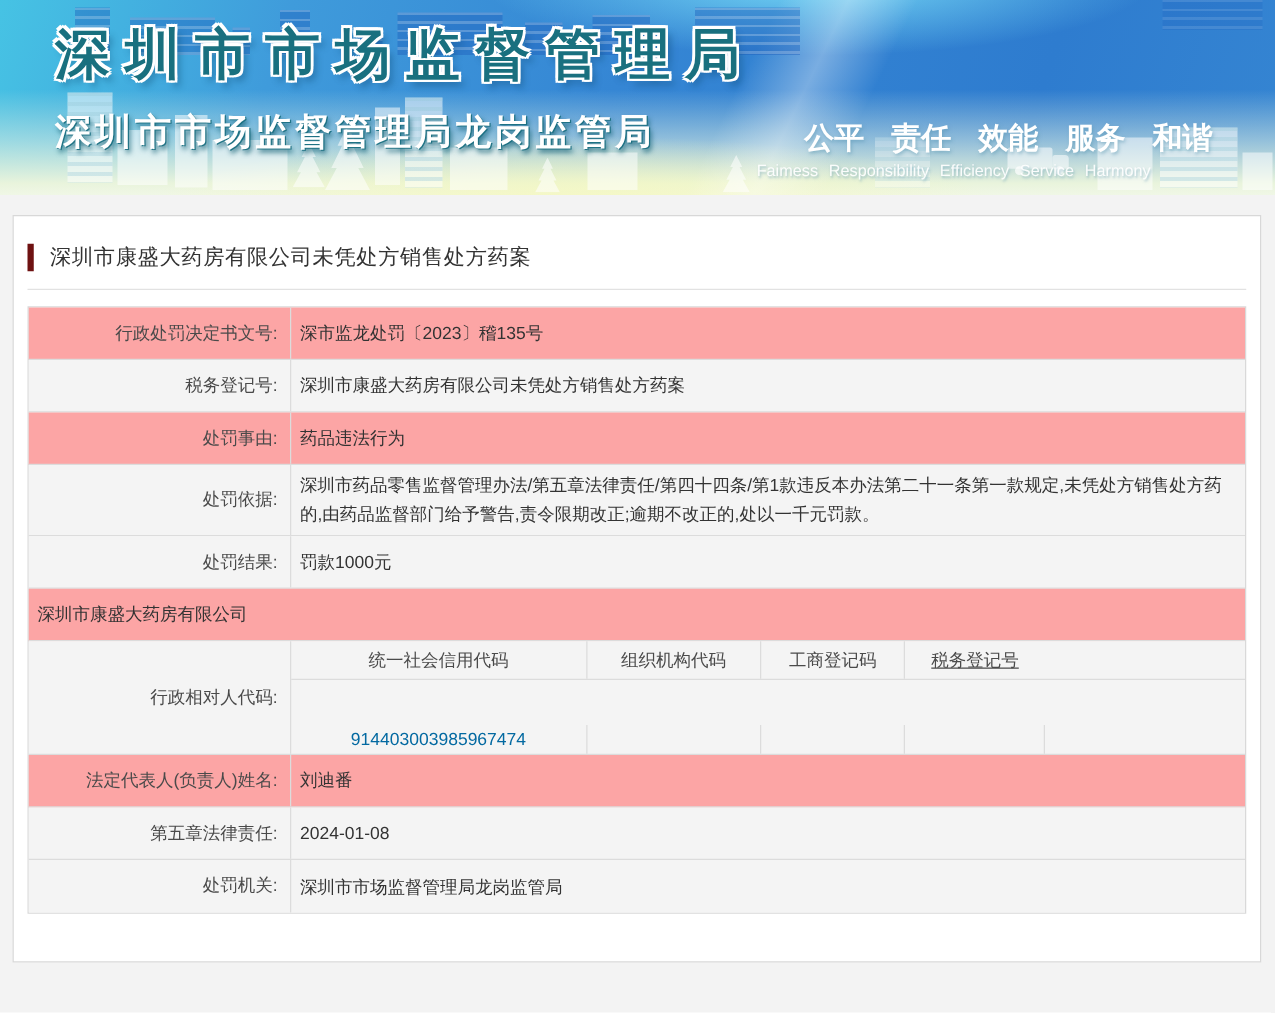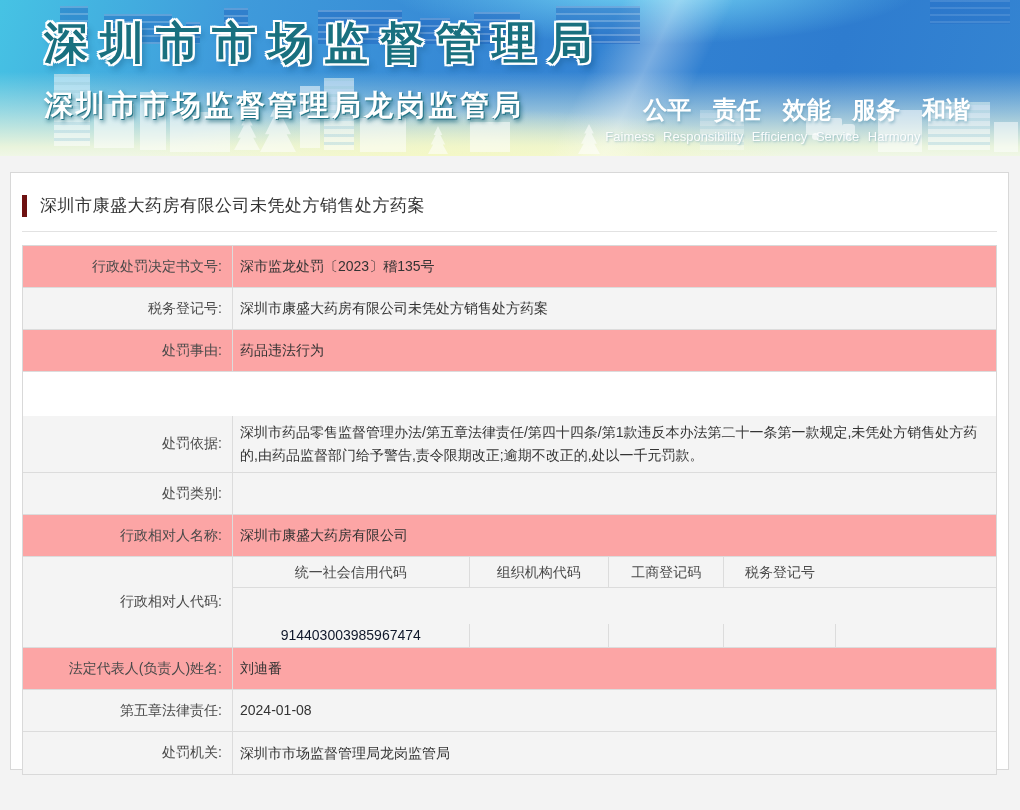--- a/index.html
+++ b/index.html
@@ -81,33 +81,33 @@
   .penalty-table { margin:0 11px; border:1px solid #d9d9d9; font-size:14px; }
   .t-row { display:flex; border-bottom:1px solid #dcdcdc; background:#fca5a5; min-height:42px; }
   .t-row:last-child { border-bottom:none; }
   .t-row.shaded { background:#f4f4f4; }
   .t-label {
     flex:0 0 210px; width:210px; border-right:1px solid #dcdcdc;
     display:flex; align-items:center; justify-content:flex-end;
     padding-right:10px; color:#4a4a4a;
   }
   .t-value { flex:1; display:flex; align-items:center; padding:5px 10px 5px 7px; color:#333; line-height:23px; }
-  .t-row.tall { min-height:52px;margin-top:44px; }
+  .t-row.tall { min-height:52px; }
   .t-row.code-row { height:91px; }
   .code-value { padding:0; align-items:stretch; }
   .code-table { display:flex; flex-direction:column; width:100%; }
   .code-head, .code-vals { display:flex; flex:1; }
   .code-head { border-bottom:1px solid #dcdcdc; }
   .code-cell {
     display:flex; align-items:center; justify-content:center;
     border-right:1px solid #dcdcdc; color:#4a4a4a; text-align:center;
   }
   .code-cell:last-child { border-right:none; }
-  .code-vals .code-cell { color:#0f172a;margin-top:36px; }
-  .cw1{ flex:0 0 31%; } .cw2{ flex:0 0 18.3%; } .cw3{ flex:0 0 15.1%; } .cw4{ flex:0 0 14.6%; } .cw5{ flex:1; }
+  .code-vals .code-cell { color:#0369a1;margin-top:36px; }
+  .cw1{ flex:0 0 31%; } .cw2{ flex:0 0 18.3%; } .cw3{ flex:0 0 15.1%; } .cw4{ flex:0 0 14.6%;text-decoration:underline; } .cw5{ flex:1; }
 </style>
 </head>
 <body>
 
 <div class="banner">
   <div class="light-ray"></div>
 
   <div class="top-skyline">
     <div class="b" style="left:60px;  top:6px;  width:28px; height:38px;"></div>
     <div class="b" style="left:104px; top:14px; width:68px; height:30px;"></div>
@@ -182,25 +182,25 @@
       <div class="t-label">处罚事由:</div>
       <div class="t-value">药品违法行为</div>
     </div>
 
     <div class="t-row shaded tall">
       <div class="t-label">处罚依据:</div>
       <div class="t-value">深圳市药品零售监督管理办法/第五章法律责任/第四十四条/第1款违反本办法第二十一条第一款规定,未凭处方销售处方药的,由药品监督部门给予警告,责令限期改正;逾期不改正的,处以一千元罚款。</div>
     </div>
 
     <div class="t-row shaded">
-      <div class="t-label">处罚类别:</div>
-    </div>
-
-    <div class="t-row">
-      <div class="t-label">行政相对人名称:</div>
+      <div class="t-label">处罚结果:</div>
+      <div class="t-value">罚款1000元</div>
+    </div>
+
+    <div class="t-row">
       <div class="t-value">深圳市康盛大药房有限公司</div>
     </div>
 
     <div class="t-row shaded code-row">
       <div class="t-label">行政相对人代码:</div>
       <div class="t-value code-value">
         <div class="code-table">
           <div class="code-head">
             <div class="code-cell cw1">统一社会信用代码</div>
             <div class="code-cell cw2">组织机构代码</div>

